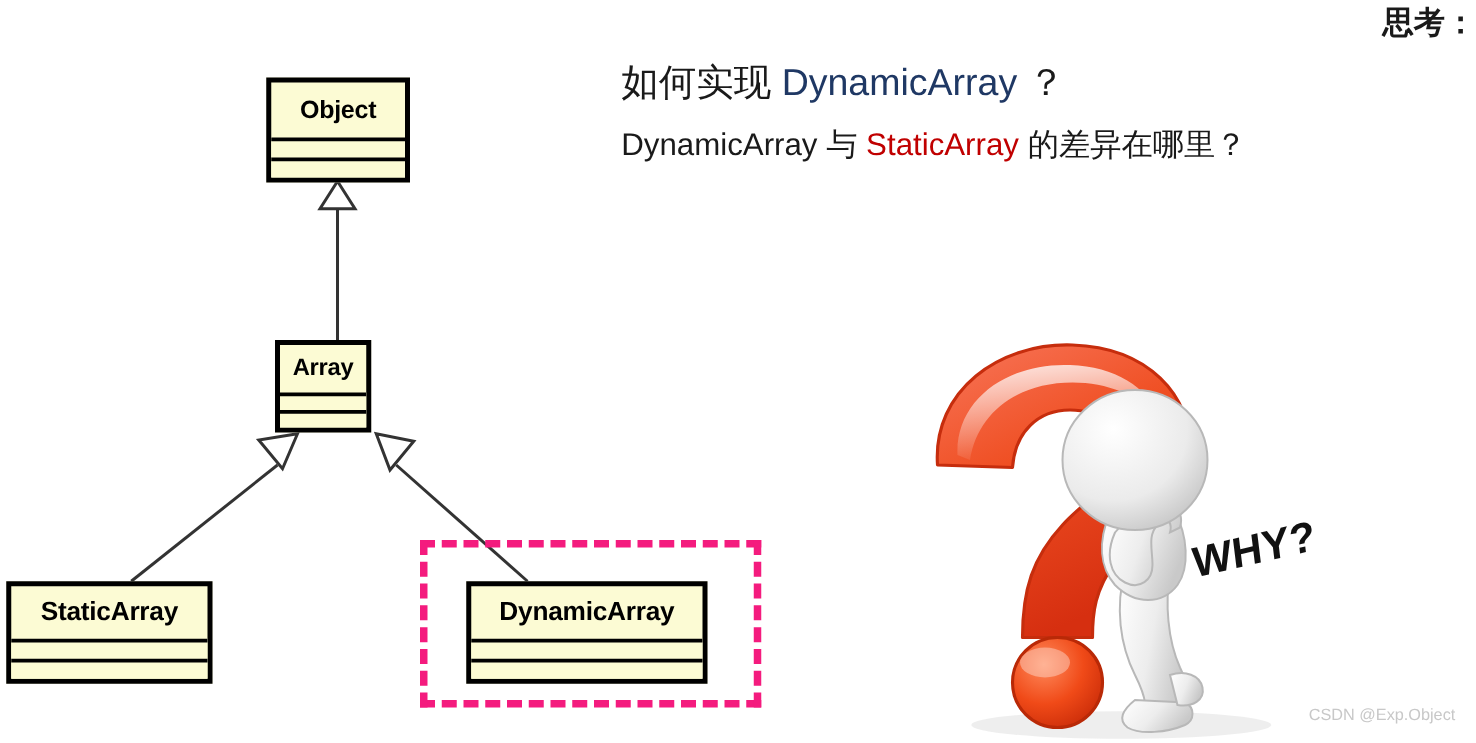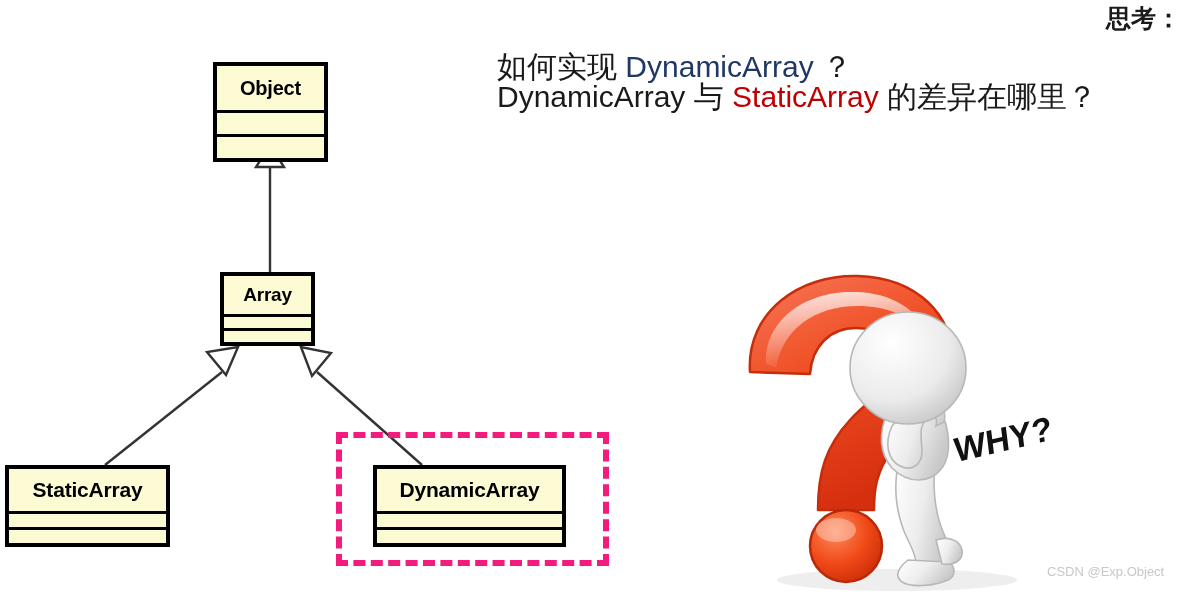--- a/index.html
+++ b/index.html
@@ -51,27 +51,27 @@
     white-space: nowrap;
   }
   .uml-compartment {
     flex: 1 1 auto;
     border-top: 3px solid #000000;
     background: #fcfbd4;
   }
 
   
   #class-object {
-    left: 213px; top: 62px; width: 115px; height: 100px;
+    left: 213px; top: 62px; width: 115px; height: 84px;
   }
   #class-object .uml-name { height: 44px; font-size: 20px; }
   #class-object .uml-compartment { height: 16px; }
 
   #class-array {
-    left: 220px; top: 272px; width: 95px; height: 74px;
+    left: 220px; top: 272px; width: 77px; height: 74px;
   }
   #class-array .uml-name { height: 38px; font-size: 19px; }
 
   #class-staticarray {
     left: 5px; top: 465px; width: 165px; height: 82px;
   }
   #class-staticarray .uml-name { height: 42px; font-size: 21px; }
 
   #class-dynamicarray {
     left: 373px; top: 465px; width: 193px; height: 82px;
@@ -106,21 +106,22 @@
     font-size: 25px;
     font-weight: bold;
     margin-top: 6px;
     text-align: right;
   }
   #q-line-1 {
     font-size: 30px;
     margin-top: 21px;
   }
   #q-line-2 {
-    font-size: 30px;
+    font-size: 25px;
+    margin-top: 22px;
   }
   .tok-blue  { color: #1f3864; }
   .tok-red   { color: #c00000; }
   .tok-plain { color: #1a1a1a; }
 
   
   #why-illustration {
     position: absolute;
     left: 722px;
     top: 268px;

